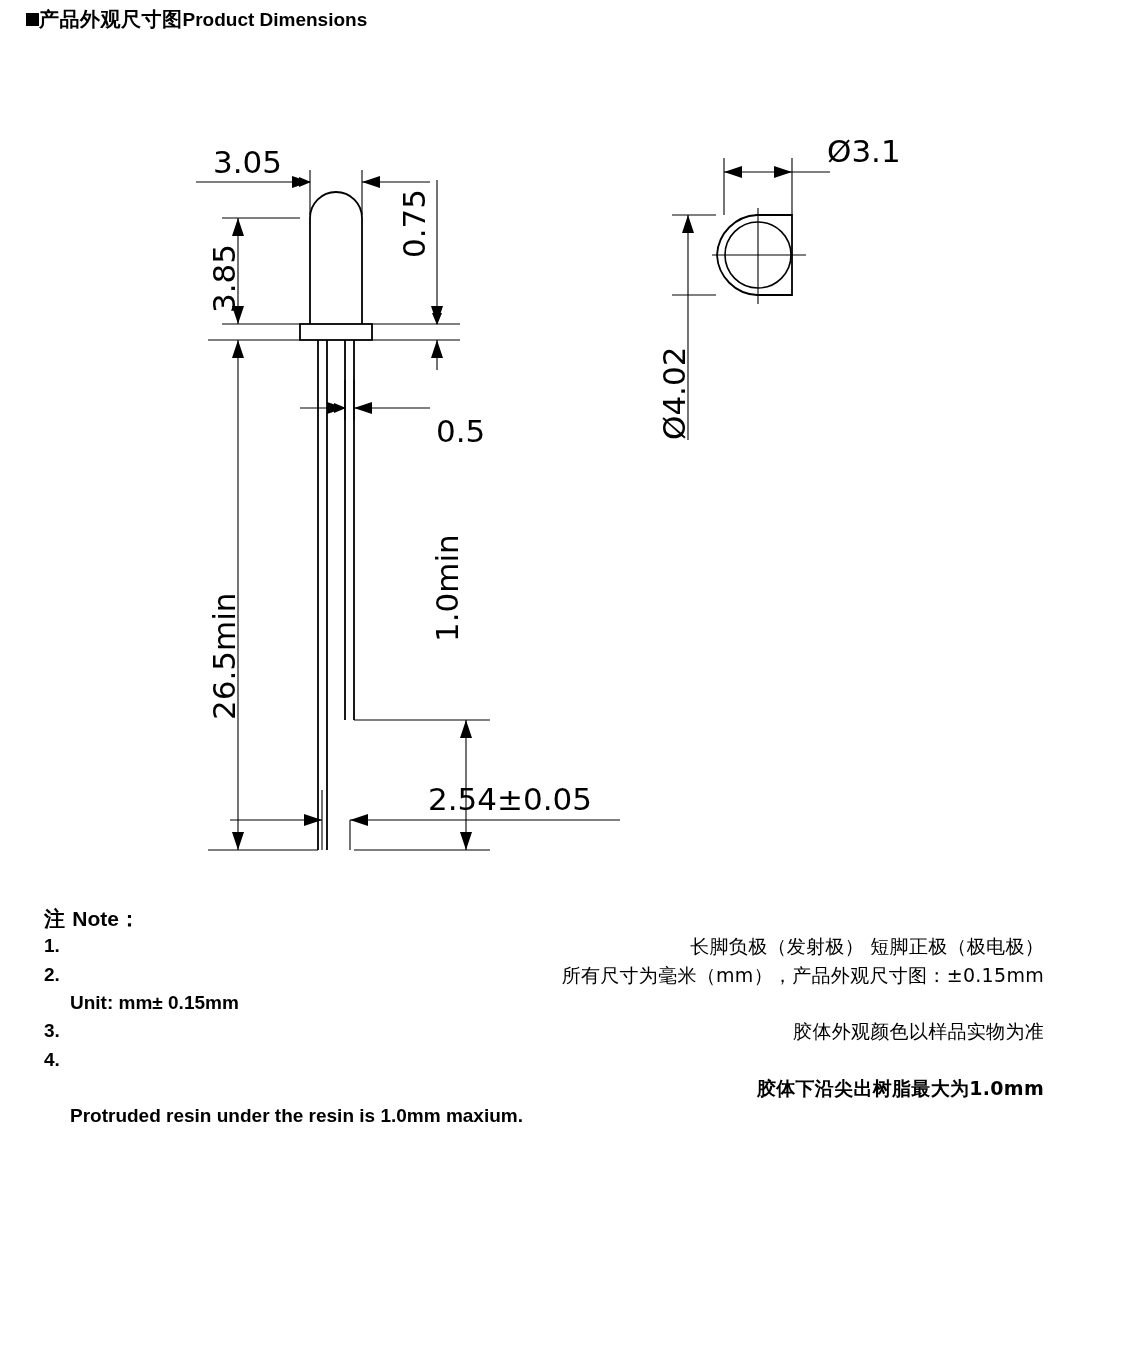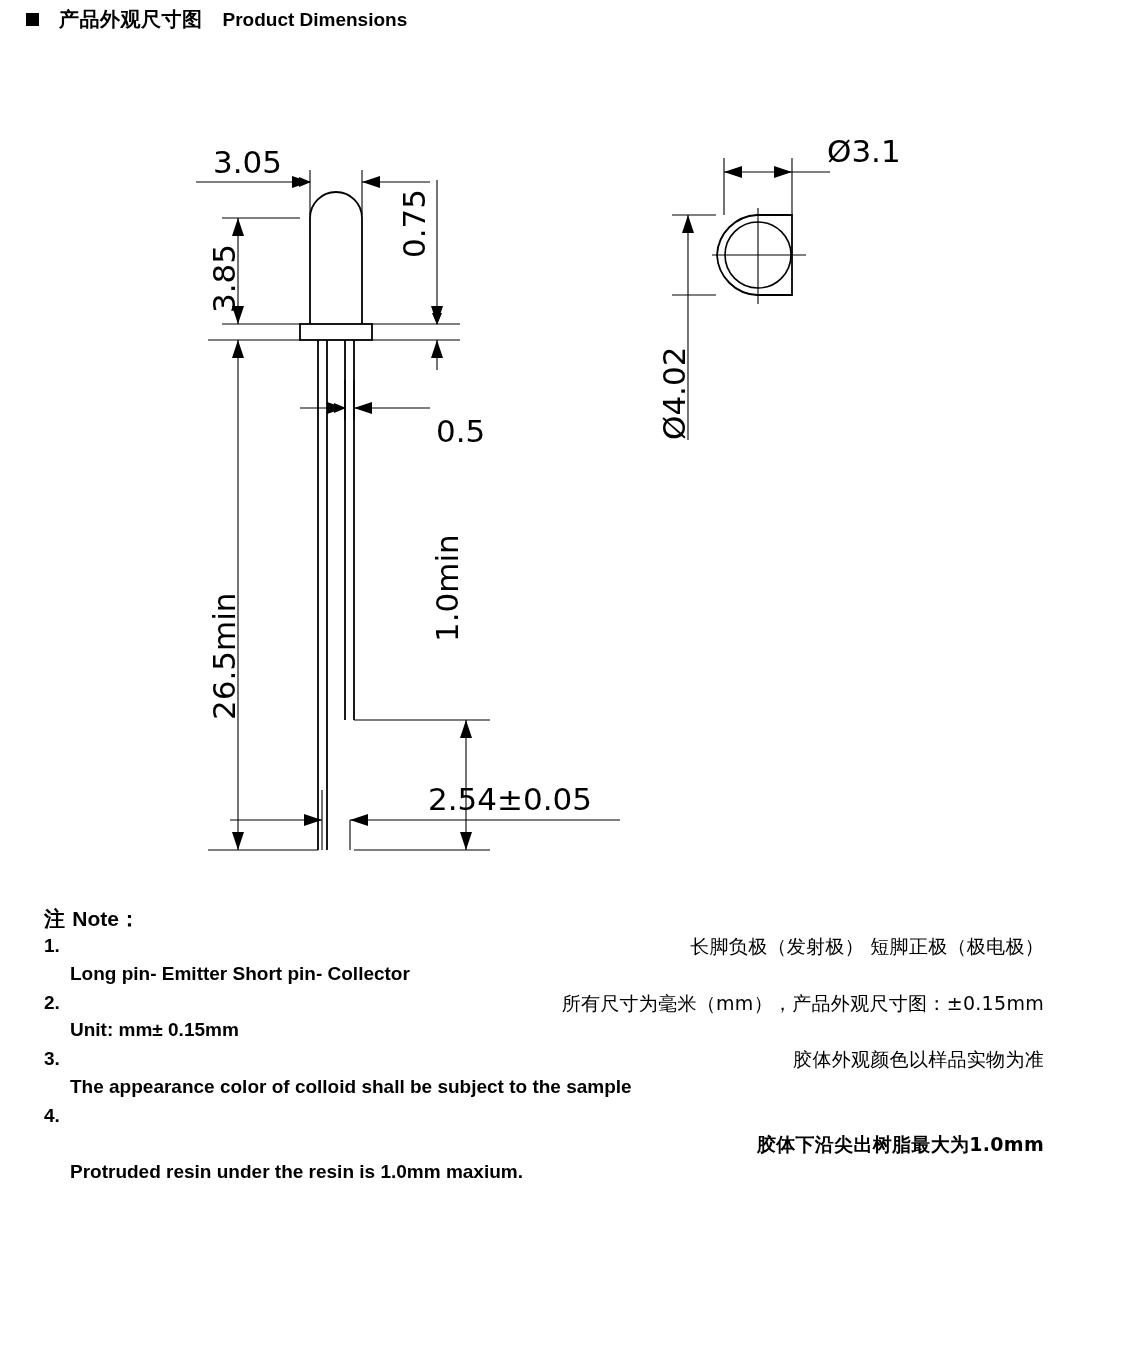--- a/index.html
+++ b/index.html
@@ -16,21 +16,21 @@
     overflow: hidden;
   }
 
   
   .header {
     position: absolute;
     top: 6px;
     left: 26px;
     display: flex;
     align-items: center;
-    gap: 20px;
+    gap: 0;
   }
   .header .bullet {
     width: 13px;
     height: 13px;
     background: #000;
     display: inline-block;
   }
   .header .title-cn {
     font-family: "DejaVu Sans", sans-serif;
     font-size: 20px;
@@ -252,37 +252,35 @@
 <div class="notes">
   <div class="notes-head">
     <span>注</span>
     <span class="en">Note</span><span>：</span>
   </div>
 
   <div class="note-row">
     <div class="note-num">1.</div>
     <div class="note-body">
       <div class="note-cn">长脚负极（发射极）  短脚正极（极电极）</div>
-      <div class="note-en">Long pin- Emitter    Short pin- Collector</div>
     </div>
   </div>
 
   <div class="note-row">
     <div class="note-num">2.</div>
     <div class="note-body">
       <div class="note-cn">所有尺寸为毫米（mm），产品外观尺寸图：±0.15mm</div>
       <div class="note-en">Unit: mm± 0.15mm</div>
     </div>
   </div>
 
   <div class="note-row">
     <div class="note-num">3.</div>
     <div class="note-body">
       <div class="note-cn">胶体外观颜色以样品实物为准</div>
-      <div class="note-en">The appearance color of colloid shall be subject to the sample</div>
     </div>
   </div>
 
   <div class="note-row">
     <div class="note-num">4.</div>
     <div class="note-body">
       <div class="note-cn bold">胶体下沿尖出树脂最大为1.0mm</div>
       <div class="note-en">Protruded resin under the resin is 1.0mm maxium.</div>
     </div>
   </div>

